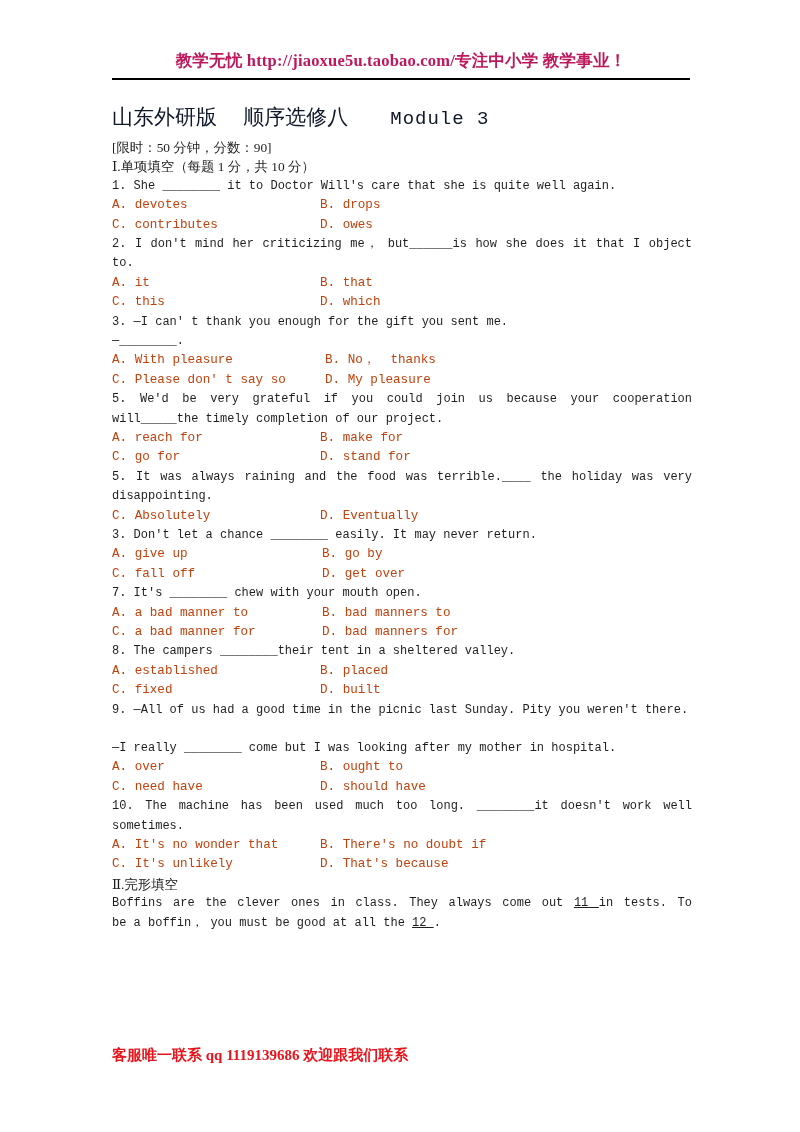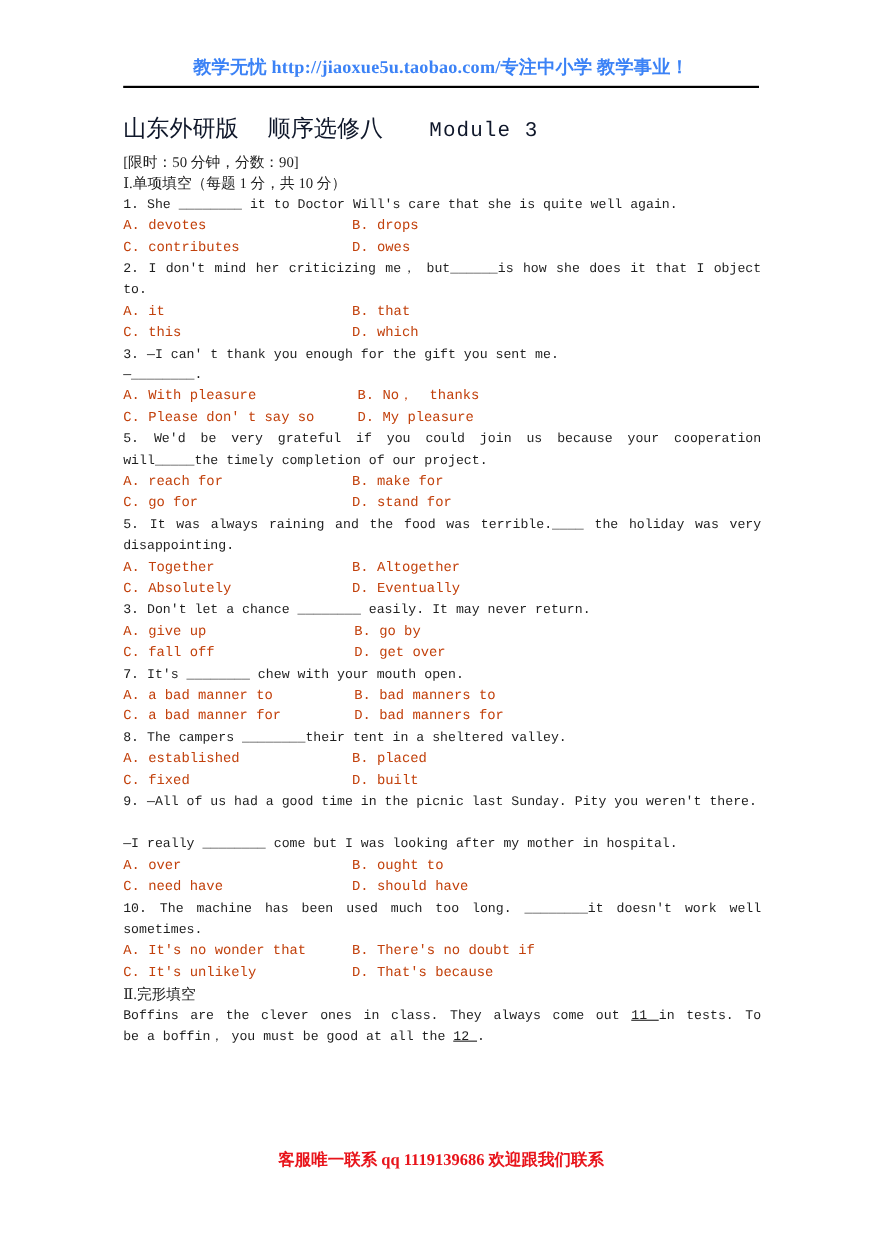--- a/index.html
+++ b/index.html
@@ -25,21 +25,21 @@
 
   
   .banner {
     position: absolute;
     left: 112px;
     top: 50px;
     width: 578px;
     text-align: center;
   }
   .banner-text {
-    color: #3b82f6;
+    color: #be185d;
     font-family: "Liberation Serif", "DejaVu Serif", serif;
     font-weight: bold;
     font-size: 16.5px;
     letter-spacing: 0.2px;
     white-space: nowrap;
     line-height: 22px;
   }
   .banner-rule {
     position: absolute;
     left: 112px;
@@ -120,21 +120,20 @@
   .opts.col210 .b { left: 210px; }
   .ul { text-decoration: underline; }
   .spacer-md { height: 19px; }
 
   
   .footer {
     position: absolute;
     left: 112px;
     top: 1045px;
     width: 578px;
-    text-align: center;
   }
   .footer-text {
     color: #e8141b;
     font-weight: bold;
     font-size: 15px;
     line-height: 20px;
     white-space: nowrap;
     font-family: "Liberation Serif", "DejaVu Serif", serif;
   }
 </style>
@@ -194,24 +193,20 @@
       <span class="b">B. make for</span>
     </div>
     <div class="opts col208">
       <span class="a">C. go for</span>
       <span class="b">D. stand for</span>
     </div>
 
     <div class="line just">5. It was always raining and the food was terrible.____ the holiday was very</div>
     <div class="line">disappointing.</div>
     <div class="opts col208">
-      <span class="a">A. Together</span>
-      <span class="b">B. Altogether</span>
-    </div>
-    <div class="opts col208">
       <span class="a">C. Absolutely</span>
       <span class="b">D. Eventually</span>
     </div>
 
     <div class="line wrap">3. Don't let a chance ________ easily. It may never return.</div>
     <div class="opts col210">
       <span class="a">A. give up</span>
       <span class="b">B. go by</span>
     </div>
     <div class="opts col210">

